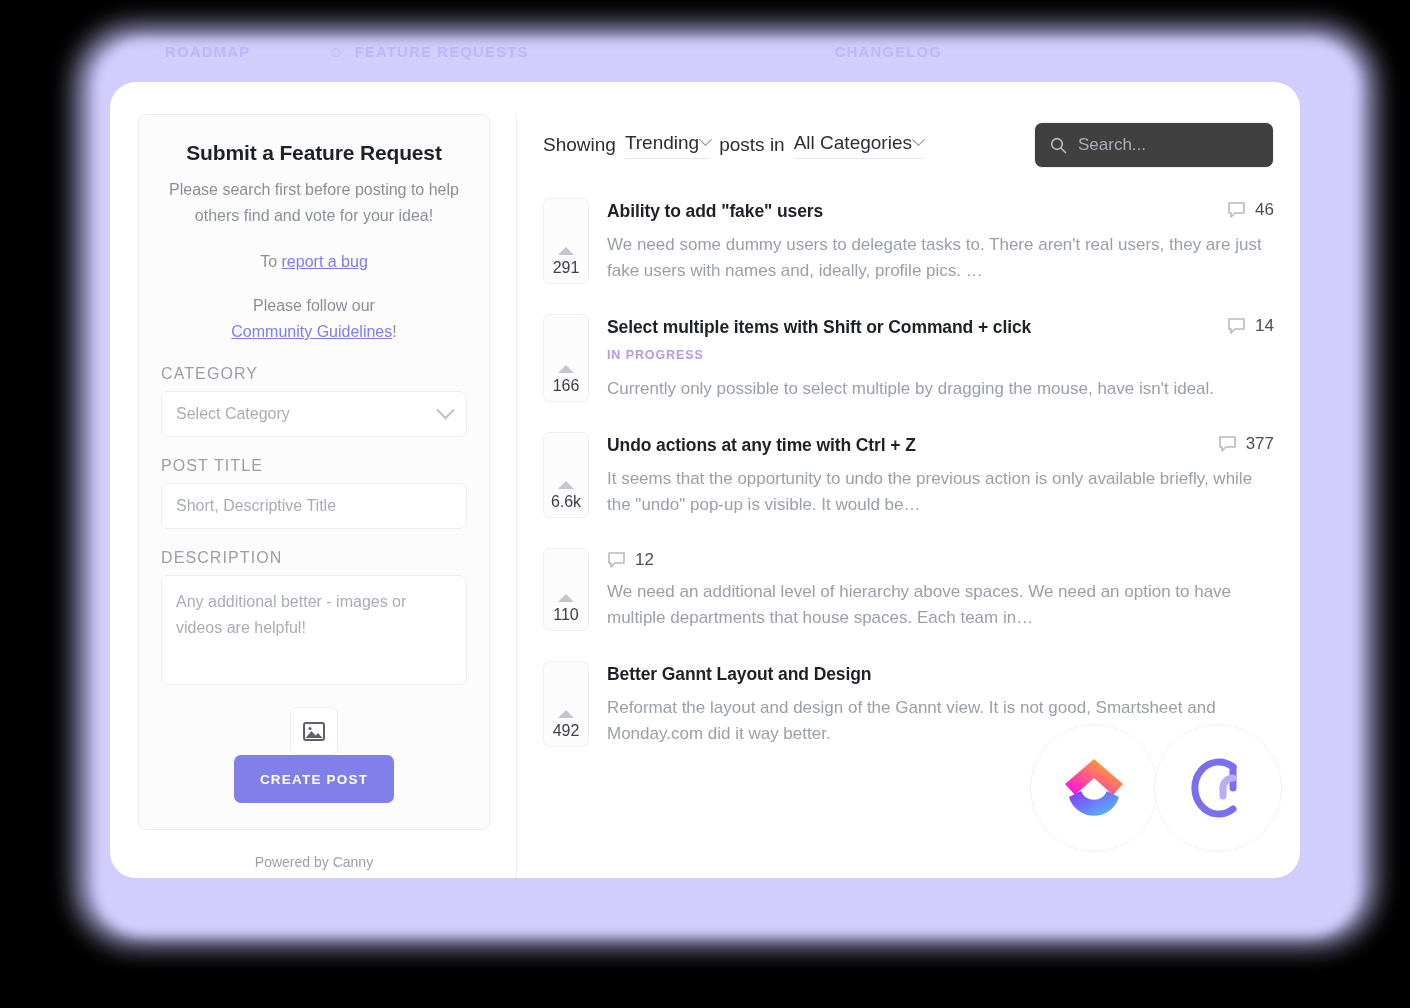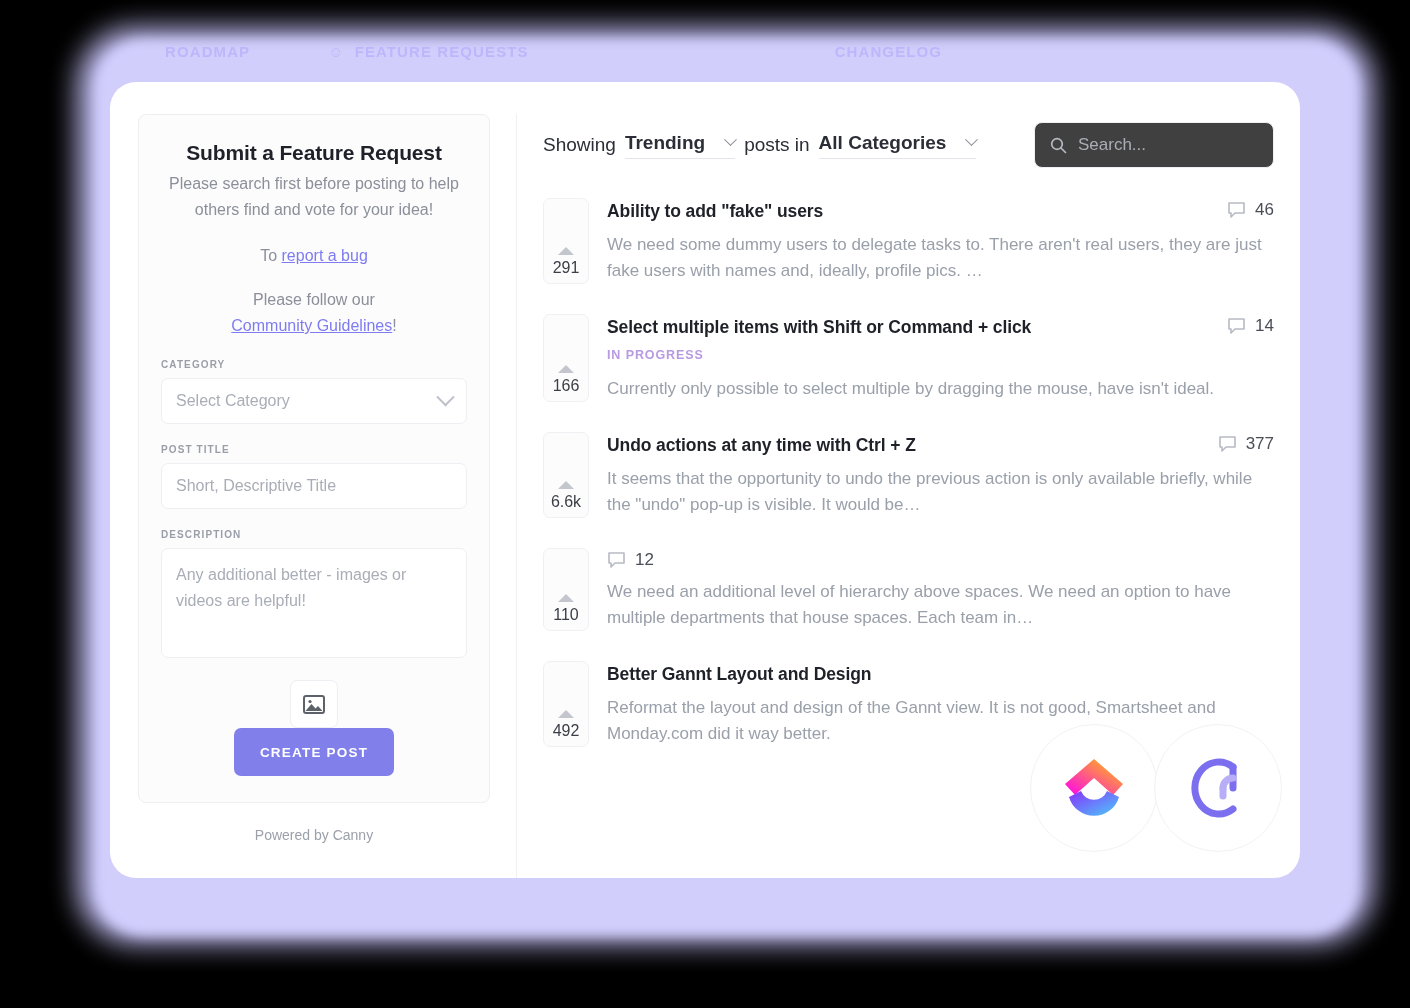--- a/index.html
+++ b/index.html
@@ -93,41 +93,41 @@
     background: #fcfcfd;
     padding: 26px 22px 26px 22px;
   }
 
   .form-title {
     text-align: center;
     font-size: 21px;
     font-weight: 700;
     color: #1f2129;
     letter-spacing: -.15px;
-    margin-bottom: 6px;
+    margin-bottom: 12px;
   }
 
   .form-blurb {
     text-align: center;
     font-size: 16px;
     line-height: 26px;
     color: #8b8f99;
     margin-bottom: 20px;
   }
   .form-blurb.tight { margin-bottom: 18px; }
 
   .link {
     color: #7e7cf0;
     text-decoration: underline;
     cursor: pointer;
   }
 
   .field-label {
-    font-size: 10px;
-    font-weight: 700;
+    font-size: 16px;
+    font-weight: 400;
     letter-spacing: 1.1px;
     color: #9a9ea8;
     margin: 20px 0 8px 0;
   }
 
   .select-box, .text-input {
     width: 100%;
     height: 46px;
     border: 1px solid #edeff2;
     border-radius: 7px;
@@ -216,28 +216,27 @@
     margin-bottom: 30px;
   }
   .filter-text {
     font-size: 19px;
     color: #2b2e36;
     white-space: nowrap;
   }
   .filter-drop {
     display: flex;
     align-items: center;
-    gap: 21px;
+    gap: 2px;
     font-size: 19px;
     color: #2b2e36;
     border-bottom: 1px solid #e3e5ea;
     padding-bottom: 4px;
     cursor: pointer;
     white-space: nowrap;
-    font-weight: bold;
   }
   .chev-sm {
     width: 9px; height: 9px;
     border-right: 1.6px solid #8d929c;
     border-bottom: 1.6px solid #8d929c;
     transform: rotate(45deg) translate(-2px,-2px);
   }
 
   .search-box {
     margin-left: auto;

